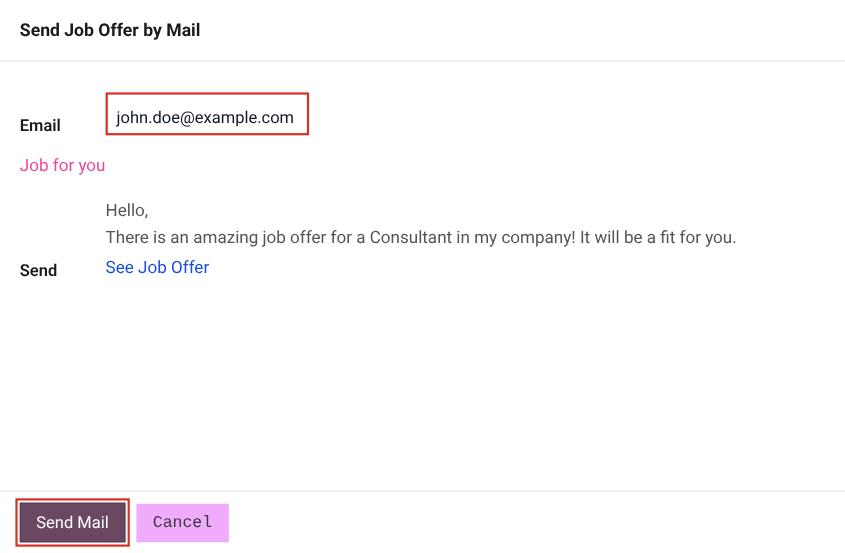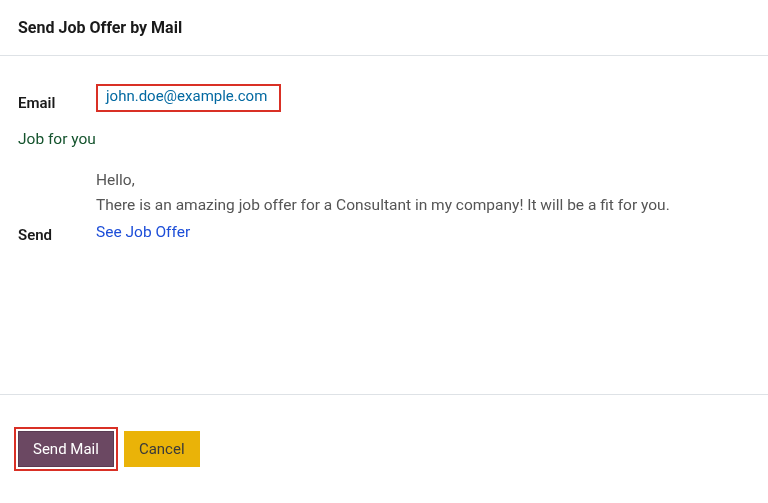--- a/index.html
+++ b/index.html
@@ -36,28 +36,28 @@
       width: 78px;
       flex-shrink: 0;
       font-weight: 600;
       font-size: 15px;
       color: #1a1a1a;
       padding-top: 4px;
     }
     .value {
       flex: 1;
       font-size: 15.5px;
-      color: #14532d;
+      color: #ec4899;
       padding-top: 4px;
     }
     .email-value {
       border: 2.5px solid #d93025;
-      padding: 1px 12px 5px 8px;
+      padding: 12px 12px 5px 8px;
       display: inline-block;
-      color: #0369a1;
+      color: #0f172a;
     }
     .body-content {
       flex: 1;
       font-size: 15.5px;
       color: #555;
       line-height: 1.6;
       padding-top: 6px;
     }
     .body-content p {
     }
@@ -68,21 +68,21 @@
       color: #1d4ed8;
       cursor: pointer;
       display: inline-block;
     }
     .footer {
       position: absolute;
       bottom: 0;
       left: 0;
       right: 0;
       border-top: 1px solid #dee2e6;
-      padding: 32px 14px;
+      padding: 6px 14px;
       display: flex;
       gap: 6px;
       align-items: center;
     }
     .btn-wrap-highlight {
       border: 2.5px solid #d93025;
       padding: 2px;
       display: inline-block;
     }
     .btn {
@@ -92,22 +92,23 @@
       cursor: pointer;
       border: 1px solid transparent;
       font-family: inherit;
     }
     .btn-primary {
       background: #6b4862;
       color: #fff;
       border: 1px solid #5a3b52;
     }
     .btn-secondary {
-      background: #eab308;
+      background: #f0abfc;
       color: #3a3a3a;
+      font-family: Liberation Mono, monospace;
     }
   </style>
 </head>
 <body>
 
 <div class="header">
   <h1>Send Job Offer by Mail</h1>
 </div>
 <hr class="hr">
 

